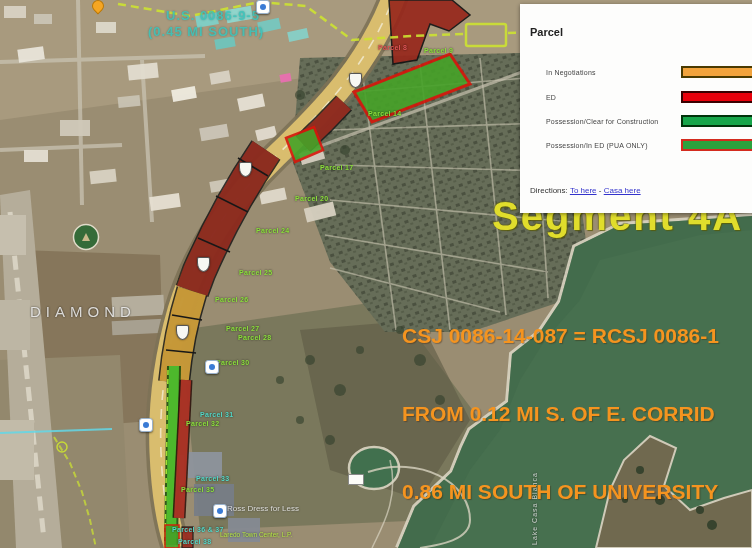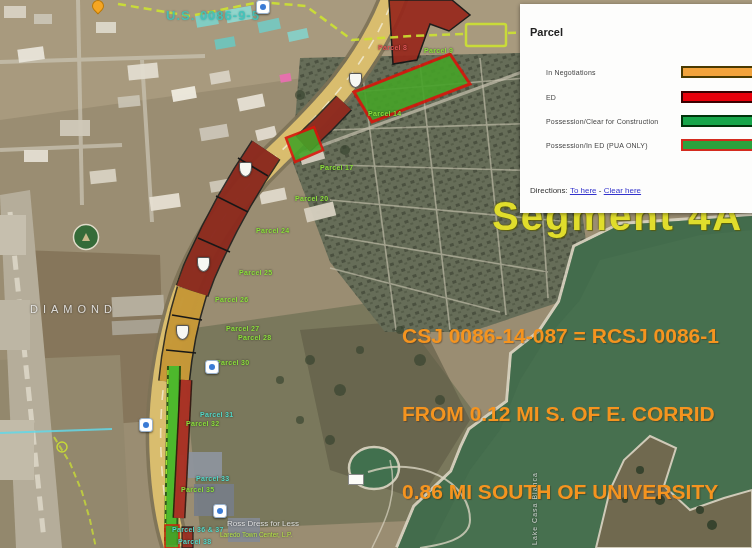--- a/index.html
+++ b/index.html
@@ -13,21 +13,21 @@
             letter-spacing:1px;text-shadow:0 0 2px rgba(0,60,60,.4);}
   .segment-text{z-index:9;font-size:40px;font-weight:bold;color:#e0dd2c;
                 letter-spacing:2px;text-shadow:1px 1px 1px rgba(90,90,0,.8),-1px -1px 1px rgba(90,90,0,.5);}
   .csj{z-index:15;color:#f5941f;font-size:21px;font-weight:bold;line-height:26px;
        text-shadow:1px 1px 1px rgba(60,30,0,.35);width:360px;overflow:hidden;}
   .parcel-lbl{z-index:6;font-size:7px;font-weight:bold;color:#8ce03c;
               text-shadow:0 0 2px rgba(0,0,0,.8);letter-spacing:.3px;}
   .parcel-lbl.teal{color:#55d8c8;}
   .parcel-lbl.red{color:#e25555;}
   .place-lbl{z-index:6;color:rgba(255,255,255,.8);text-shadow:0 0 2px rgba(0,0,0,.7);}
-  .diamond{font-size:11px;letter-spacing:5px;}
+  .diamond{font-size:15px;letter-spacing:5px;}
   .ross{font-size:8px;}
   .towncenter{z-index:6;font-size:6.5px;color:#b9e84a;text-shadow:0 0 2px rgba(0,0,0,.8);}
   .lake-name{font-size:7px;color:rgba(255,255,255,.75);transform:rotate(-90deg);
              transform-origin:left top;letter-spacing:1px;}
 
   
   .shield{position:absolute;z-index:8;width:11px;height:13px;background:#f7f7f2;
           border:1px solid #555;border-radius:2px 2px 50% 50%/2px 2px 62% 62%;
           box-shadow:0 0 2px rgba(0,0,0,.5);}
   .pin-blue{position:absolute;z-index:8;width:12px;height:12px;background:#fff;
@@ -229,20 +229,21 @@
   <div class="pin-blue" style="left:205px;top:360px"></div>
   <div class="pin-blue" style="left:139px;top:418px"></div>
   <div class="pin-blue" style="left:213px;top:504px"></div>
   <div class="shield" style="left:349px;top:73px"></div>
   <div class="shield" style="left:239px;top:162px"></div>
   <div class="shield" style="left:197px;top:257px"></div>
   <div class="shield" style="left:176px;top:325px"></div>
   <div class="road-badge" style="left:348px;top:474px"></div>
 
   <div class="ovl top-note" style="left:166px;top:8px">U.S. 0086-9-5</div>
+  <div class="ovl top-note" style="left:148px;top:24px">(0.45 MI SOUTH)</div>
 
   <div class="ovl segment-text" style="left:492px;top:194px">Segment 4A - 2</div>
 
   <div class="ovl csj" style="left:402px;top:271px">
     <div>CSJ 0086-14-087 = RCSJ 0086-1</div>
     <div>FROM 0.12 MI S. OF E. CORRID</div>
     <div>0.86 MI SOUTH OF UNIVERSITY</div>
   </div>
 
   <div class="ovl parcel-lbl red" style="left:378px;top:44px">Parcel 8</div>
@@ -257,21 +258,21 @@
   <div class="ovl parcel-lbl" style="left:238px;top:334px">Parcel 28</div>
   <div class="ovl parcel-lbl" style="left:216px;top:359px">Parcel 30</div>
   <div class="ovl parcel-lbl teal" style="left:200px;top:411px">Parcel 31</div>
   <div class="ovl parcel-lbl" style="left:186px;top:420px">Parcel 32</div>
   <div class="ovl parcel-lbl teal" style="left:196px;top:475px">Parcel 33</div>
   <div class="ovl parcel-lbl" style="left:181px;top:486px">Parcel 35</div>
   <div class="ovl parcel-lbl teal" style="left:172px;top:526px">Parcel 36 &amp; 37</div>
   <div class="ovl parcel-lbl teal" style="left:178px;top:538px">Parcel 38</div>
 
   <div class="ovl place-lbl diamond" style="left:30px;top:303px">DIAMOND</div>
-  <div class="ovl place-lbl ross" style="left:227px;top:519px">Ross Dress for Less</div>
+  <div class="ovl place-lbl ross" style="left:227px;top:504px">Ross Dress for Less</div>
   <div class="ovl towncenter" style="left:220px;top:531px">Laredo Town Center, L.P.</div>
   <div class="ovl place-lbl lake-name" style="left:531px;top:545px">Lake Casa Blanca</div>
 
   <div id="legend">
     <div class="title">Parcel</div>
 
     <div class="leg-row" style="top:62px">
       <span class="leg-label">In Negotiations</span>
     </div>
     <div class="leg-swatch" style="top: 62px; background: rgb(242, 163, 60); border-color: rgb(74, 58, 0);"></div>
@@ -288,17 +289,17 @@
 
     <div class="leg-row" style="top:135px">
       <span class="leg-label">Possession/In ED (PUA ONLY)</span>
     </div>
     <div class="leg-swatch" style="top: 135px; background: rgb(43, 162, 61); border-color: rgb(212, 43, 30);"></div>
 
     <div class="directions">
       <span>Directions:</span>
       <a>To here</a>
       <span>-</span>
-      <a>Clear here</a>
+      <a>Casa here</a>
     </div>
   </div>
 
 </div>
 
 </body></html>

